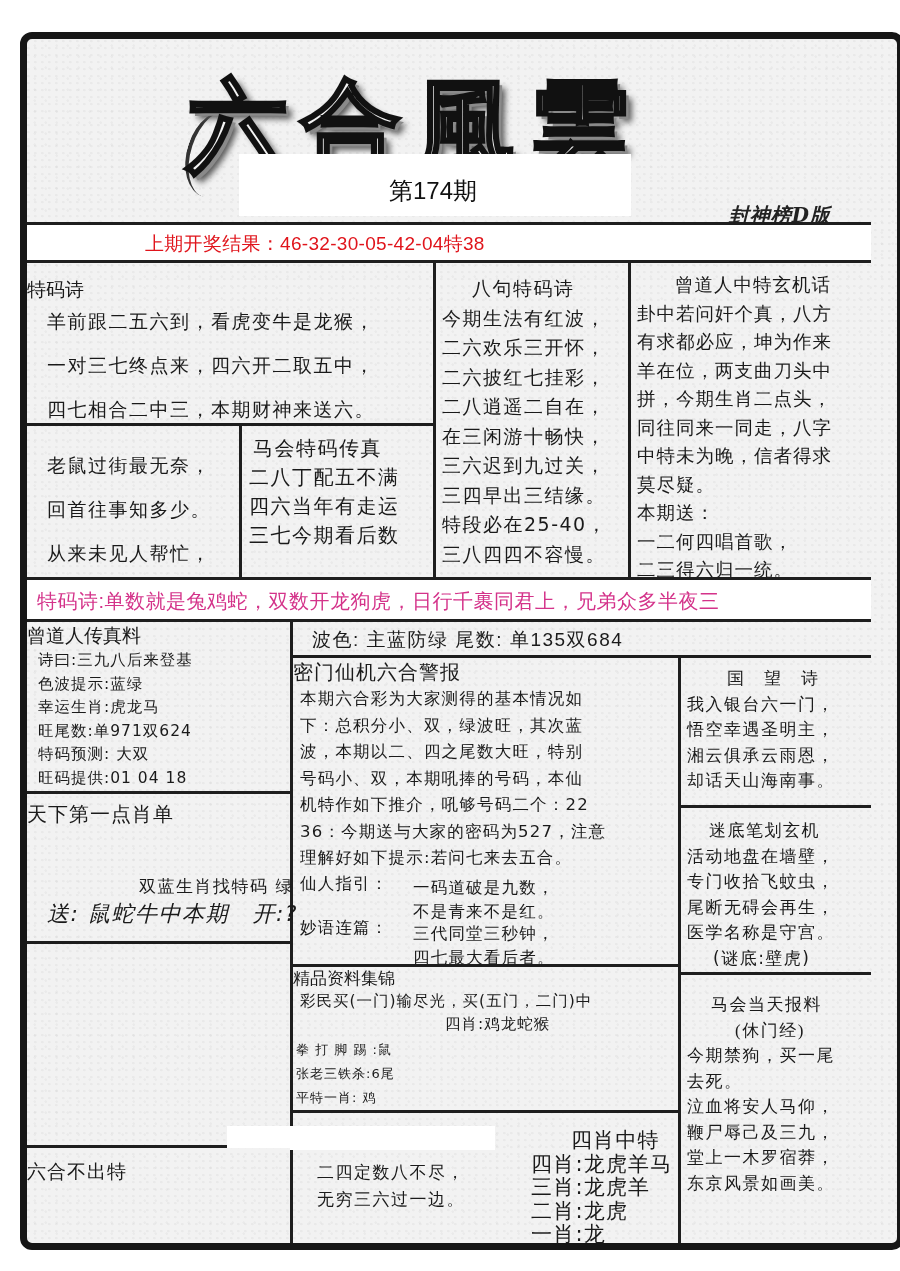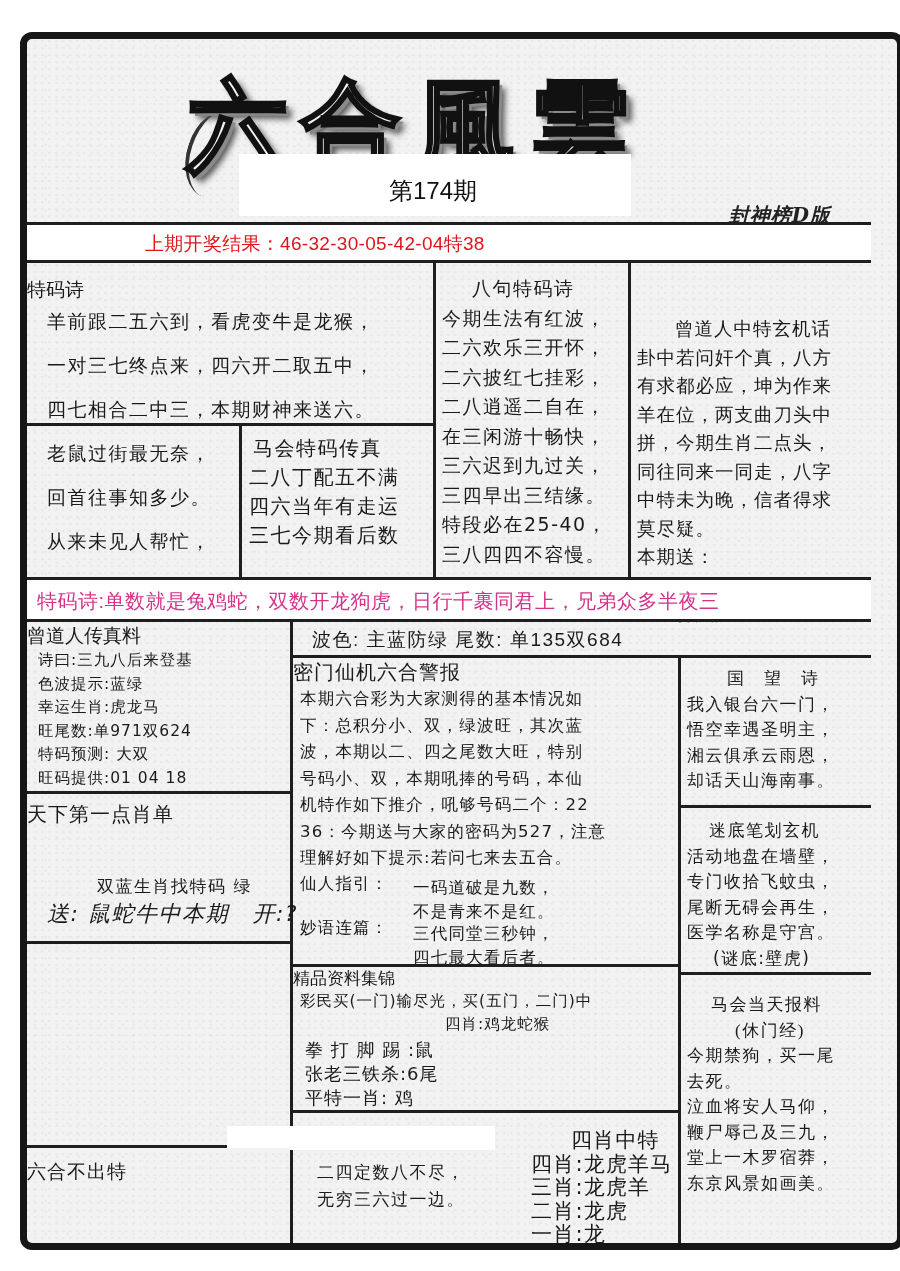--- a/index.html
+++ b/index.html
@@ -88,21 +88,21 @@
 
   <div class="abs" style="left:0; top:226px; width:406px;">
     <div class="cell-title" style="margin-top:12px;">特码诗</div>
     <div class="txt" style="padding-left:20px; line-height:44px; margin-top:-4px;">
       <div>羊前跟二五六到，看虎变牛是龙猴，</div>
       <div>一对三七终点来，四六开二取五中，</div>
       <div>四七相合二中三，本期财神来送六。</div>
     </div>
   </div>
 
-  <div class="abs txt" style="left:20px; top:392px; line-height:44px;">
+  <div class="abs txt" style="left:20px; top:404px; line-height:44px;">
     <div>老鼠过街最无奈，</div>
     <div>回首往事知多少。</div>
     <div>从来未见人帮忙，</div>
   </div>
 
   <div class="abs txt" style="left:222px; top:395px; line-height:29px; font-size:20px;">
     <div style="padding-left:4px;">马会特码传真</div>
     <div>二八丁配五不满</div>
     <div>四六当年有走运</div>
     <div>三七今期看后数</div>
@@ -115,21 +115,21 @@
     <div>二六披红七挂彩，</div>
     <div>二八逍遥二自在，</div>
     <div>在三闲游十畅快，</div>
     <div>三六迟到九过关，</div>
     <div>三四早出三结缘。</div>
     <div>特段必在25-40，</div>
     <div>三八四四不容慢。</div>
   </div>
 
   <div class="abs txt" style="left:610px; top:232px; line-height:28.5px; font-size:18.5px; letter-spacing:1px;">
-    <div style="padding-left:38px;margin-top:44px;">曾道人中特玄机话</div>
+    <div style="padding-left:38px;">曾道人中特玄机话</div>
     <div>卦中若问奸个真，八方</div>
     <div>有求都必应，坤为作来</div>
     <div>羊在位，两支曲刀头中</div>
     <div>拼，今期生肖二点头，</div>
     <div>同往同来一同走，八字</div>
     <div>中特未为晚，信者得求</div>
     <div>莫尽疑。</div>
     <div>本期送：</div>
     <div>一二何四唱首歌，</div>
     <div>二三得六归一统。</div>
@@ -154,21 +154,21 @@
       <div>幸运生肖:虎龙马</div>
       <div>旺尾数:单971双624</div>
       <div>特码预测: 大双</div>
       <div>旺码提供:01 04 18</div>
     </div>
   </div>
   <div class="hl" style="left:0; top:752px; width:263px;"></div>
 
   <div class="abs" style="left:0; top:762px; width:263px;">
     <div class="cell-title" style="font-size:20px; letter-spacing:1px;">天下第一点肖单</div>
-    <div class="txt" style="font-size:17px; margin-top:44px; padding-left:70px; line-height:28px;">双蓝生肖找特码 绿</div>
+    <div class="txt" style="font-size:17px; margin-top:44px; padding-left:112px; line-height:28px;">双蓝生肖找特码 绿</div>
     <div class="txt" style="font-size:22px; padding-left:20px; line-height:28px;font-style:italic;">送: 鼠蛇牛中本期　开:?</div>
   </div>
   <div class="hl" style="left:0; top:902px; width:263px;"></div>
 
   <div class="white-patch" style="left:200px; top:1087px; width:70px; height:22px;"></div>
   <div class="hl" style="left:0; top:1106px; width:200px;"></div>
 
   <div class="abs" style="left:0; top:1120px; width:263px;">
     <div class="cell-title" style="letter-spacing:1px;">六合不出特</div>
   </div>
@@ -194,21 +194,21 @@
       <div class="abs" style="left:120px; top:50px;">三代同堂三秒钟，</div>
       <div class="abs" style="left:120px; top:74px;">四七最大看后者。</div>
     </div>
   </div>
   <div class="hl" style="left:263px; top:925px; width:388px;"></div>
 
   <div class="abs" style="left:266px; top:928px; width:385px;">
     <div class="cell-title" style="font-size:17px;">精品资料集锦</div>
     <div class="small" style="padding-left:7px; font-size:15.5px; line-height:23px;">彩民买(一门)输尽光，买(五门，二门)中</div>
     <div class="small" style="padding-left:152px; font-size:15.5px; line-height:23px;">四肖:鸡龙蛇猴</div>
-    <div class="small" style="padding-left:12px; font-size:18px; line-height:24px; margin-top:2px;">
+    <div class="small" style="padding-left:3px; font-size:13px; line-height:24px; margin-top:2px;">
       <div>拳 打 脚 踢 :鼠</div>
       <div>张老三铁杀:6尾</div>
       <div>平特一肖: 鸡</div>
     </div>
   </div>
   <div class="hl" style="left:263px; top:1071px; width:388px;"></div>
   <div class="white-patch" style="left:263px; top:1087px; width:205px; height:24px;"></div>
 
   <div class="abs small" style="left:290px; top:1120px; font-size:17px; line-height:27px; letter-spacing:1.5px;">
     <div>二四定数八不尽，</div>

